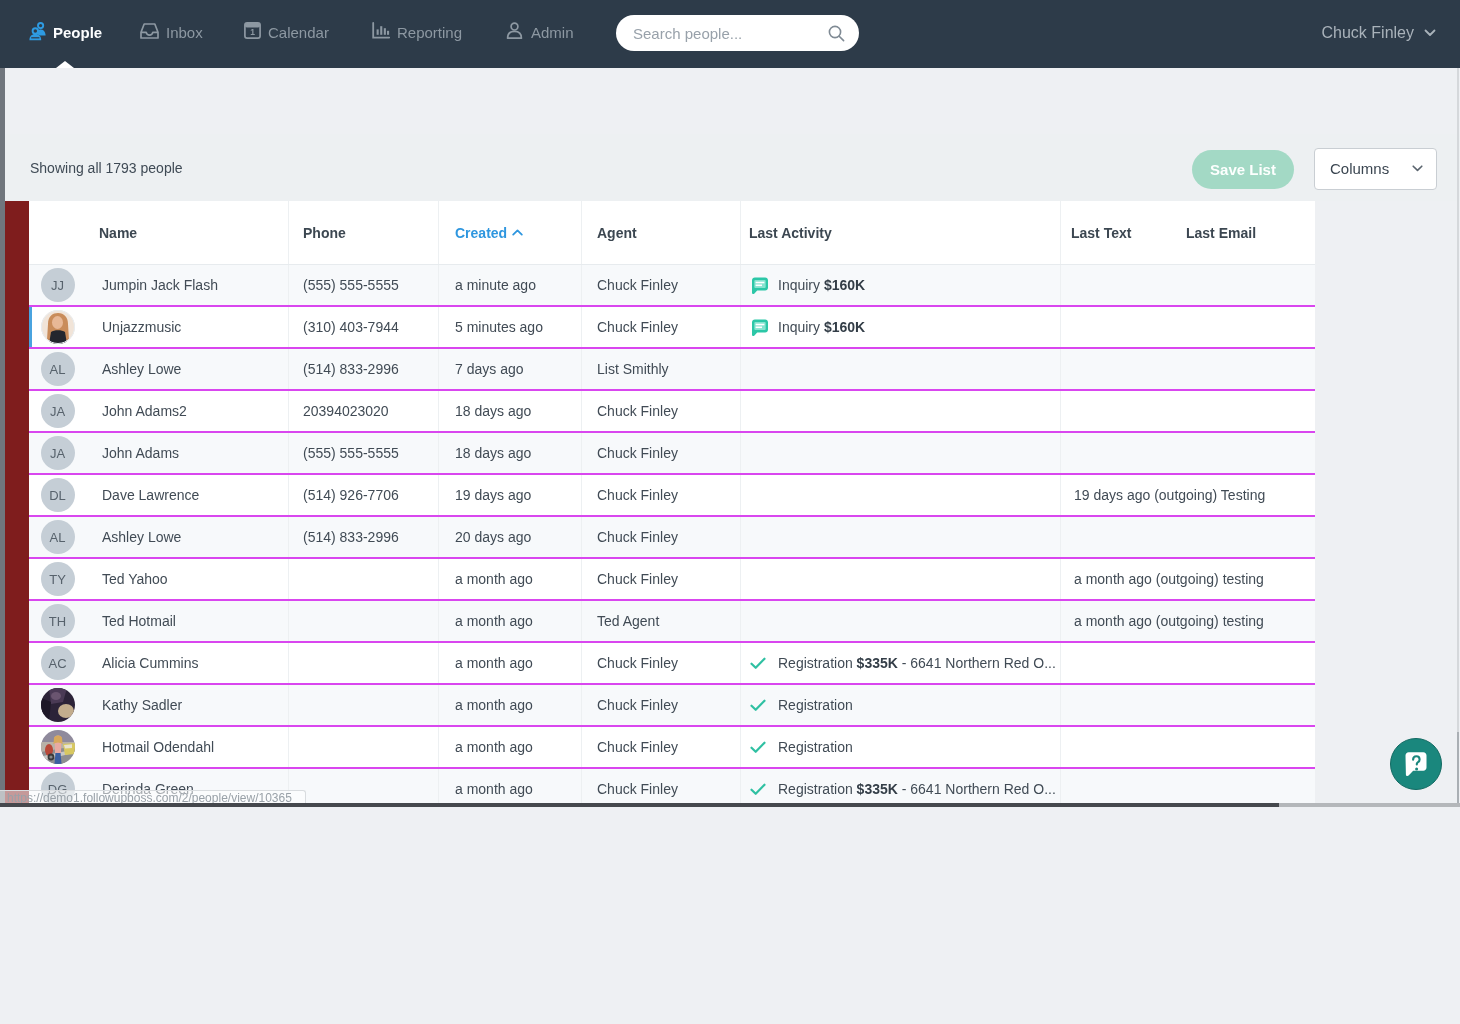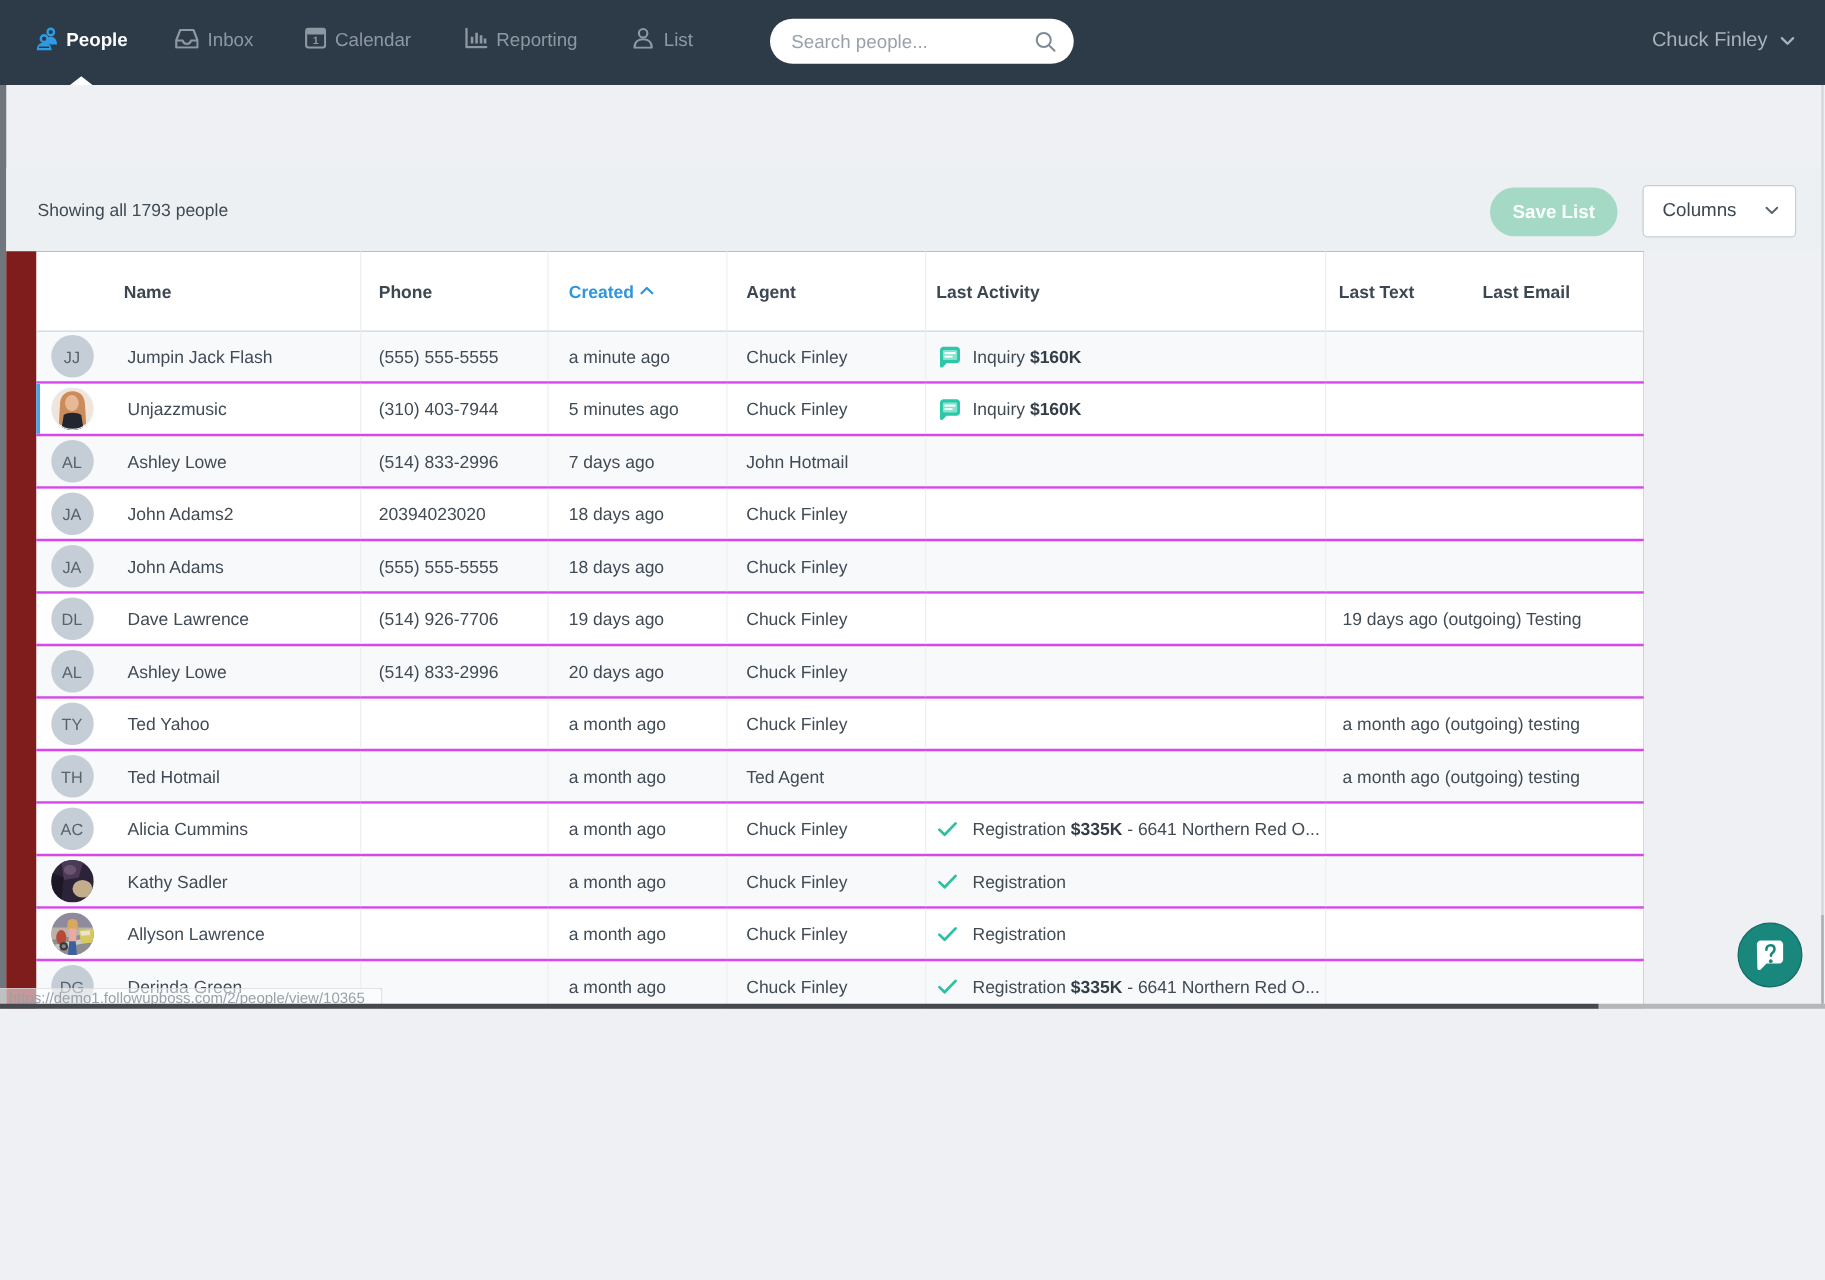--- a/index.html
+++ b/index.html
@@ -102,21 +102,21 @@
         <rect x="11.8" y="6.2" width="2.1" height="6.6" fill="#8d98a2"></rect>
         <rect x="15.0" y="8.8" width="2.1" height="4.0" fill="#8d98a2"></rect>
       </svg>
       <span class="lab">Reporting</span>
     </div>
     <div class="nav-item" style="left:506px;">
       <svg width="17" height="17" viewBox="0 0 17 17" style="margin-right:8px;">
         <circle cx="8.5" cy="4.6" r="3.4" fill="none" stroke="#8d98a2" stroke-width="1.7"></circle>
         <path d="M1.6 16.2 C1.6 11.6 4.6 9.4 8.5 9.4 C12.4 9.4 15.4 11.6 15.4 16.2 Z" fill="none" stroke="#8d98a2" stroke-width="1.7" stroke-linejoin="round"></path>
       </svg>
-      <span class="lab">List</span>
+      <span class="lab">Admin</span>
     </div>
     <div class="search">
       <span class="ph">Search people...</span>
       <svg width="17" height="17" viewBox="0 0 17 17">
         <circle cx="7" cy="7" r="5.6" fill="none" stroke="#7f8a94" stroke-width="1.6"></circle>
         <line x1="11.2" y1="11.2" x2="15.6" y2="15.6" stroke="#7f8a94" stroke-width="1.6" stroke-linecap="round"></line>
       </svg>
     </div>
     <div class="user">
         <span>Chuck Finley</span>
@@ -210,21 +210,21 @@
           <div class="c c6"></div>
           <div class="c c7">5 minutes ago (outgoing)</div>
         </div>
         <div class="row alt">
           <div class="c c0">
             <div class="avatar">AL</div>
           </div>
           <div class="c c1">Ashley Lowe</div>
           <div class="c c2">(514) 833-2996</div>
           <div class="c c3">7 days ago</div>
-          <div class="c c4">John Hotmail</div>
+          <div class="c c4">List Smithly</div>
           <div class="c c5"></div>
           <div class="c c6"></div>
           <div class="c c7"></div>
         </div>
         <div class="row">
           <div class="c c0">
             <div class="avatar">JA</div>
           </div>
           <div class="c c1">John Adams2</div>
           <div class="c c2">20394023020</div>
@@ -361,21 +361,21 @@
                 <ellipse cx="8" cy="20" rx="4" ry="6" fill="#b84838"></ellipse>
                 <circle cx="10" cy="27" r="3.4" fill="#3a3a3a"></circle>
                 <circle cx="10" cy="27" r="1.6" fill="#888"></circle>
                 <path d="M13.5 34 L14.5 22 L19.5 22 L20.5 34 Z" fill="#3b5fa0"></path>
                 <path d="M13.8 12 L20.2 12 L20 23 L14 23 Z" fill="#e8aaa2"></path>
                 <circle cx="17" cy="9" r="3.6" fill="#e5bd93"></circle>
                 <path d="M13 8 C13 4.5 21 4.5 21 8 C21.5 10.5 21 12.5 22 14 L19.5 13 L17 12.5 L14.5 13 L12 14 C13 12.5 12.7 10.5 13 8 Z" fill="#d8a85c"></path>
               </g>
             </svg>
           </div>
-          <div class="c c1">Allyson Lawrence</div>
+          <div class="c c1">Hotmail Odendahl</div>
           <div class="c c2"></div>
           <div class="c c3">a month ago</div>
           <div class="c c4">Chuck Finley</div>
           <div class="c c5">
             <svg class="chk" width="16" height="13" viewBox="0 0 16 13">
               <path d="M1.5 6.7 L5.7 10.8 L14.5 1.7" fill="none" stroke="#2fc0a2" stroke-width="2.2" stroke-linecap="round" stroke-linejoin="round"></path>
             </svg>
             <span>Registration</span>
           </div>
           <div class="c c6"></div>

